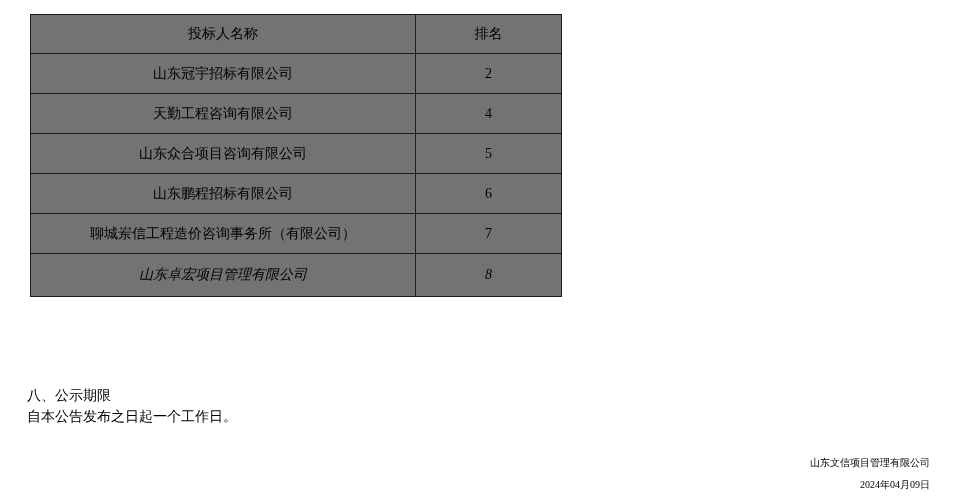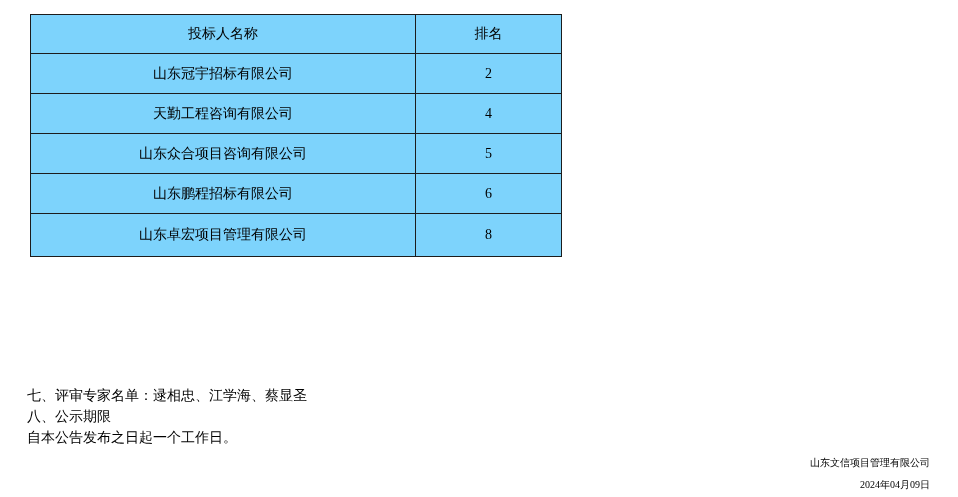--- a/index.html
+++ b/index.html
@@ -26,29 +26,29 @@
       table-layout: fixed;
       width: 531px;
     }
     table.bid-table td, table.bid-table th {
       border: 1px solid #1c1c1c;
       text-align: center;
       vertical-align: middle;
       font-size: 14px;
       font-weight: normal;
       padding: 8px;
-      background: #7dd3fc;
+      background: #737373;
       overflow: hidden;
       white-space: nowrap;
     }
     col.c-name { width: 385px; }
     col.c-rank { width: 146px; }
     tr.hdr   { height: 39px; }
     tr.row   { height: 40px; }
-    tr.row-last { height: 43px; }
+    tr.row-last { height: 43px; font-style: italic; }
     .notes {
       position: absolute;
       left: 27px;
       top: 385px;
       font-size: 14px;
       line-height: 21px;
       white-space: nowrap;
     }
     .signature {
       position: absolute;
@@ -83,30 +83,33 @@
         <td>4</td>
       </tr>
       <tr class="row">
         <td>山东众合项目咨询有限公司</td>
         <td>5</td>
       </tr>
       <tr class="row">
         <td>山东鹏程招标有限公司</td>
         <td>6</td>
       </tr>
+      <tr class="row">
+        <td>聊城岽信工程造价咨询事务所（有限公司）</td>
+        <td>7</td>
+      </tr>
       <tr class="row row-last">
         <td>山东卓宏项目管理有限公司</td>
         <td>8</td>
       </tr>
     </tbody>
   </table>
 </div>
 
 <div class="notes">
-  <div>七、评审专家名单：逯相忠、江学海、蔡显圣</div>
   <div>八、公示期限</div>
   <div>自本公告发布之日起一个工作日。</div>
 </div>
 
 <div class="signature">
   <div>山东文信项目管理有限公司</div>
   <div>2024年04月09日</div>
 </div>
 
 </body></html>

